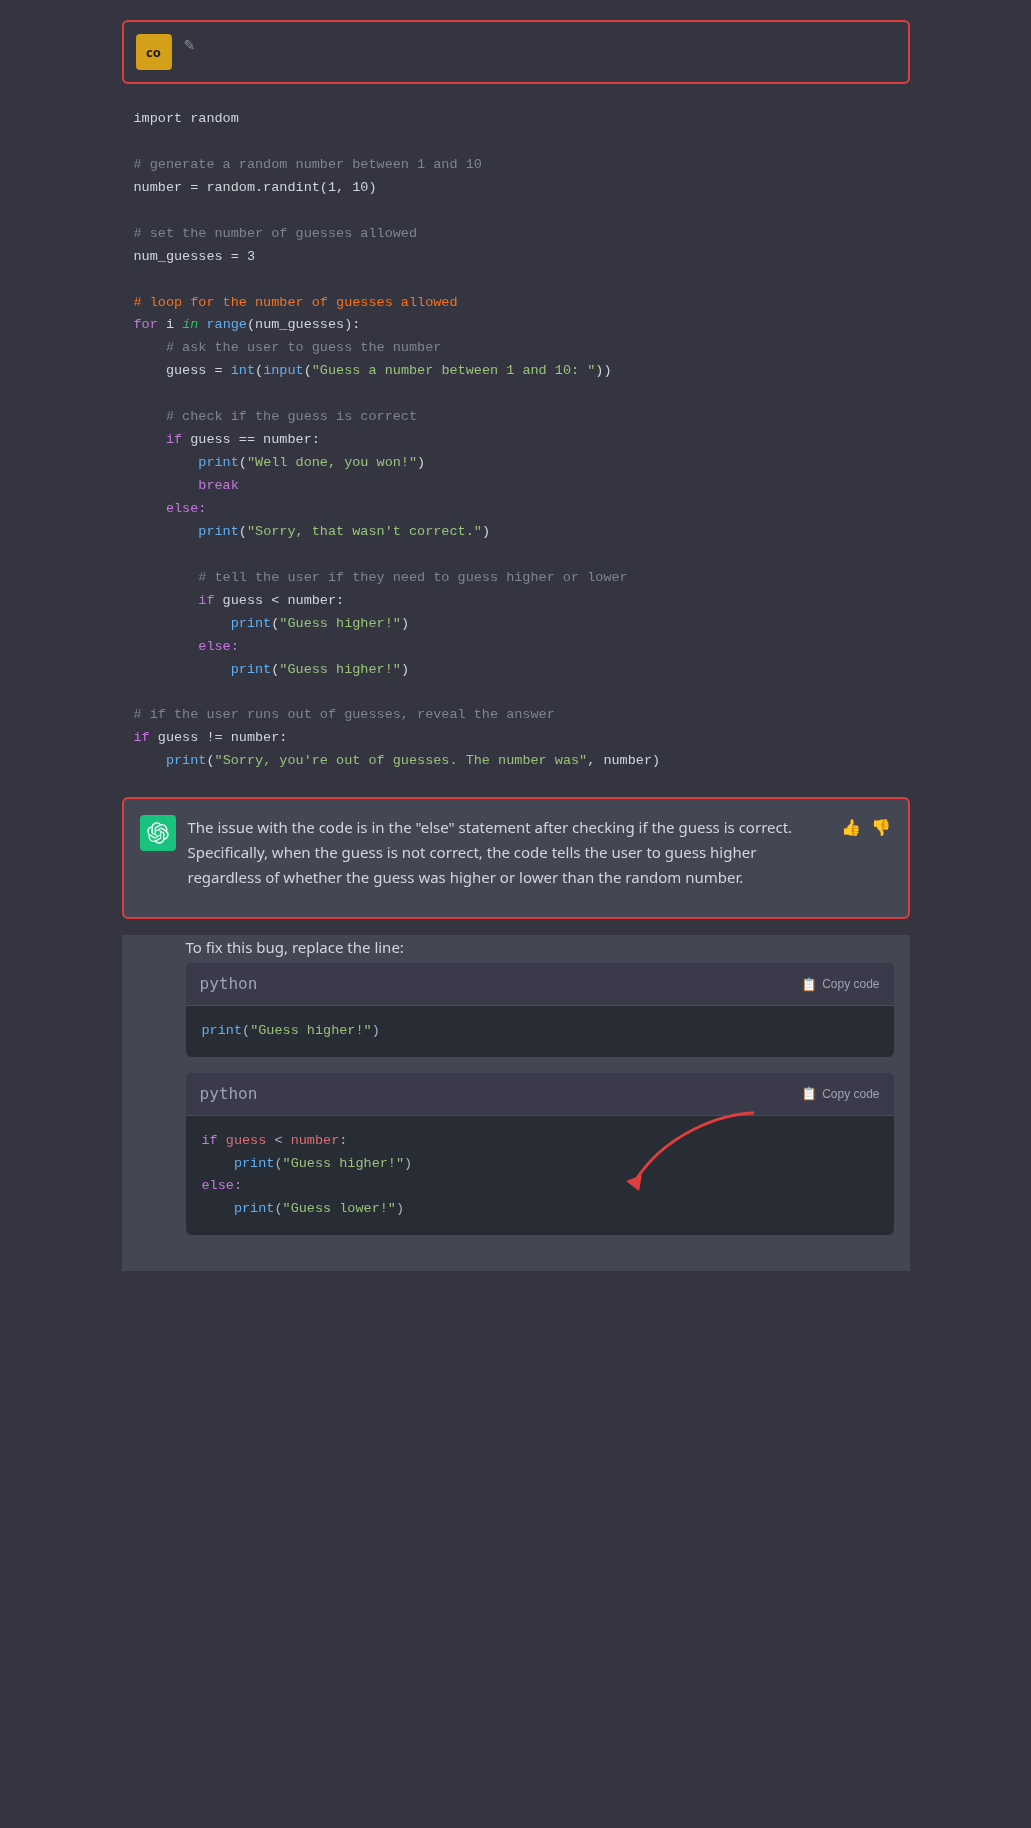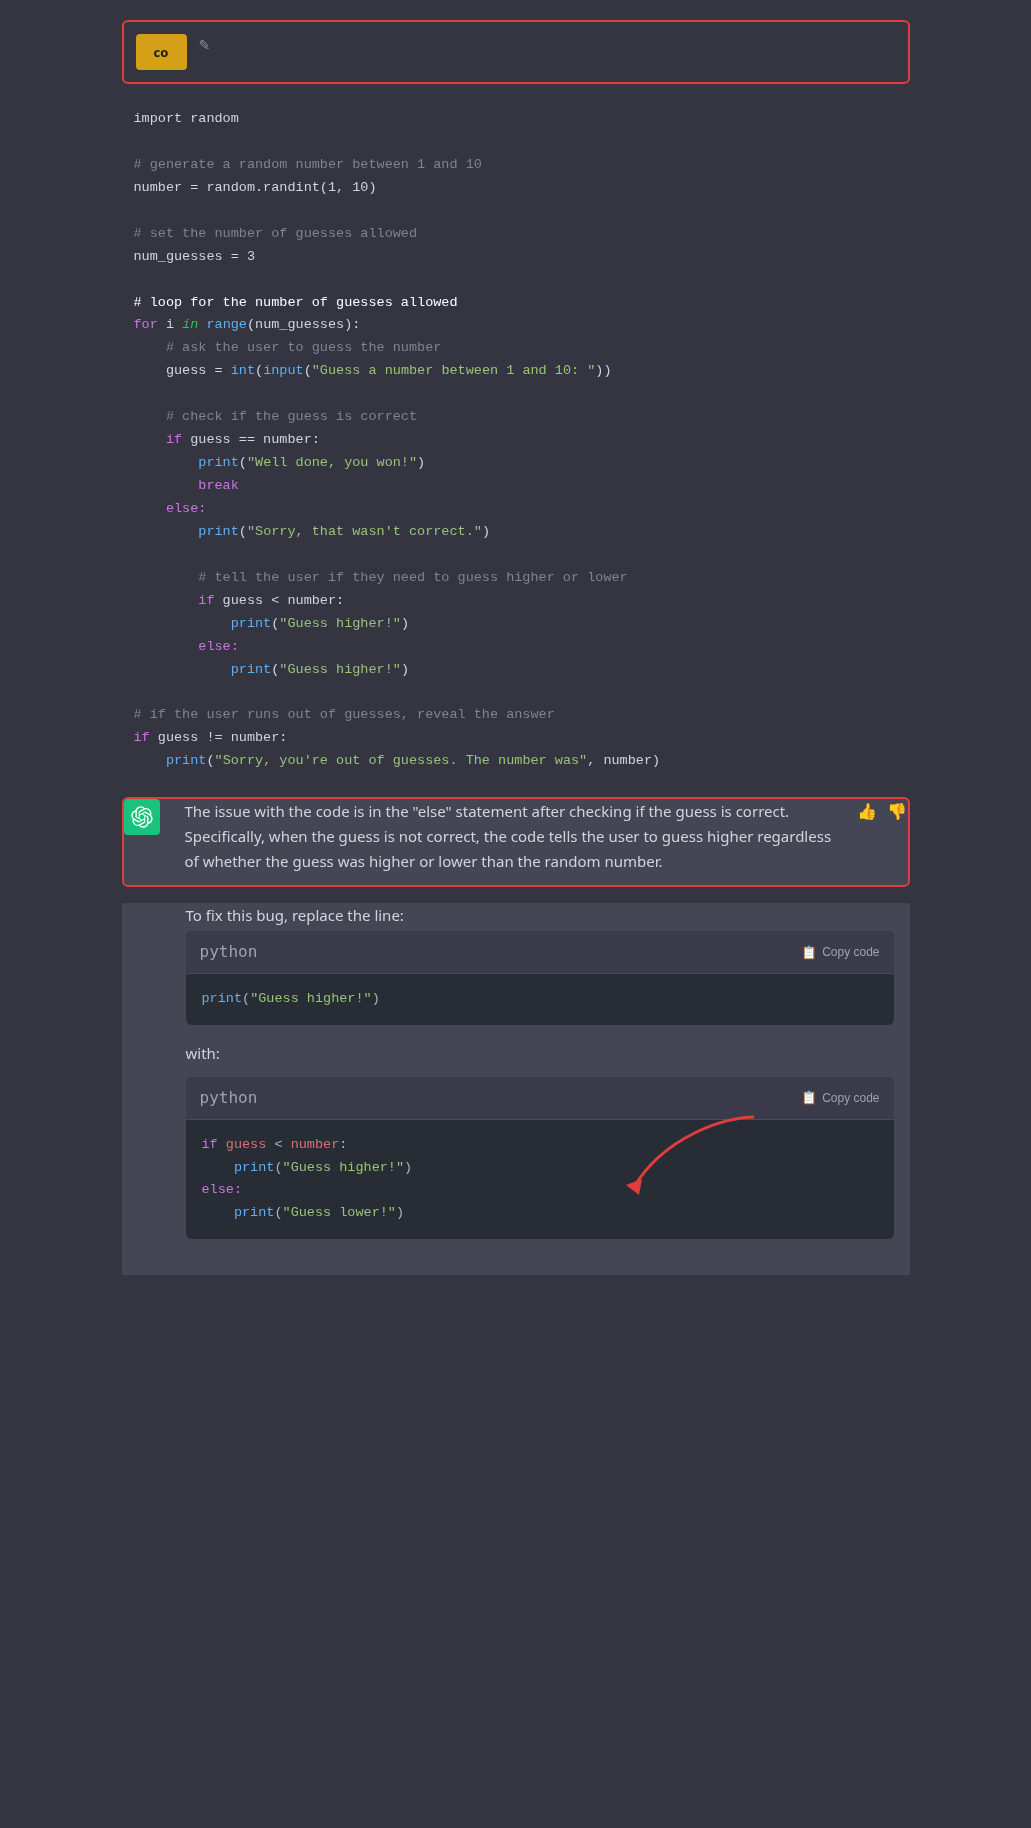--- a/index.html
+++ b/index.html
@@ -24,21 +24,21 @@
       display: flex;
       gap: 12px;
       margin-bottom: 24px;
       padding: 12px;
       border: 2px solid #e03e3e;
       border-radius: 6px;
       background-color: #343541;
     }
 
     .user-avatar {
-      width: 51px;
+      width: 36px;
       height: 36px;
       background-color: #d4a017;
       border-radius: 4px;
       display: flex;
       align-items: center;
       justify-content: center;
       font-size: 13px;
       font-weight: 700;
       color: #1a1a1a;
       flex-shrink: 0;
@@ -67,22 +67,23 @@
       font-family: 'Söhne Mono', 'Courier New', monospace;
       font-size: 13.5px;
       color: #d1d5db;
       line-height: 1.7;
       white-space: pre;
     }
 
     
     .gpt-message-wrapper {
       display: flex;
-      gap: 25px;
+      gap: 12px;
       background-color: #444654;
+      padding: 16px;
       border: 2px solid #e03e3e;
       border-radius: 6px;
     }
 
     .gpt-avatar {
       width: 36px;
       height: 36px;
       background-color: #19c37d;
       border-radius: 4px;
       display: flex;
@@ -235,21 +236,21 @@
 
   <div style="padding: 0 12px 24px 12px;">
     <div class="code-block-user"><span style="color:#d1d5db;">import random
 
 <span style="color:#7f848e;"># generate a random number between 1 and 10</span>
 number = random.randint(1, 10)
 
 <span style="color:#7f848e;"># set the number of guesses allowed</span>
 num_guesses = 3
 
-<span style="color:#ffffff;"># loop for the number of guesses allowed</span>
+<span style="color:#f97316;"># loop for the number of guesses allowed</span>
 <span style="color:#c678dd;">for</span> i <span style="color:#22c55e;font-style:italic;">in</span> <span style="color:#61afef;">range</span>(num_guesses):
     <span style="color:#7f848e;"># ask the user to guess the number</span>
     guess = <span style="color:#61afef;">int</span>(<span style="color:#61afef;">input</span>(<span style="color:#98c379;">"Guess a number between 1 and 10: "</span>))
 
     <span style="color:#7f848e;text-align:center;"># check if the guess is correct</span>
     <span style="color:#c678dd;">if</span> guess == number:
         <span style="color:#61afef;">print</span>(<span style="color:#98c379;">"Well done, you won!"</span>)
         <span style="color:#c678dd;">break</span>
     <span style="color:#c678dd;">else:</span>
         <span style="color:#61afef;">print</span>(<span style="color:#98c379;">"Sorry, that wasn't correct."</span>)
@@ -291,21 +292,20 @@
         <button class="copy-code-btn">
           <span class="copy-icon">📋</span>
           <span>Copy code</span>
         </button>
       </div>
       <div class="code-body">
         <span class="fn">print</span><span class="plain">(</span><span class="str">"Guess higher!"</span><span class="plain">)</span>
       </div>
     </div>
 
-    <p class="with-text">with:</p>
 
     <div class="annotation-container">
 
       <svg class="arrow-svg" width="160" height="90" viewBox="0 0 160 90">
         <path d="M 150 10 C 120 10, 60 30, 30 80" stroke="#e03e3e" stroke-width="3" fill="none"></path>
         <polygon points="22,78 35,88 38,72" fill="#e03e3e"></polygon>
       </svg>
 
       <div class="code-snippet">
         <div class="code-snippet-header">

